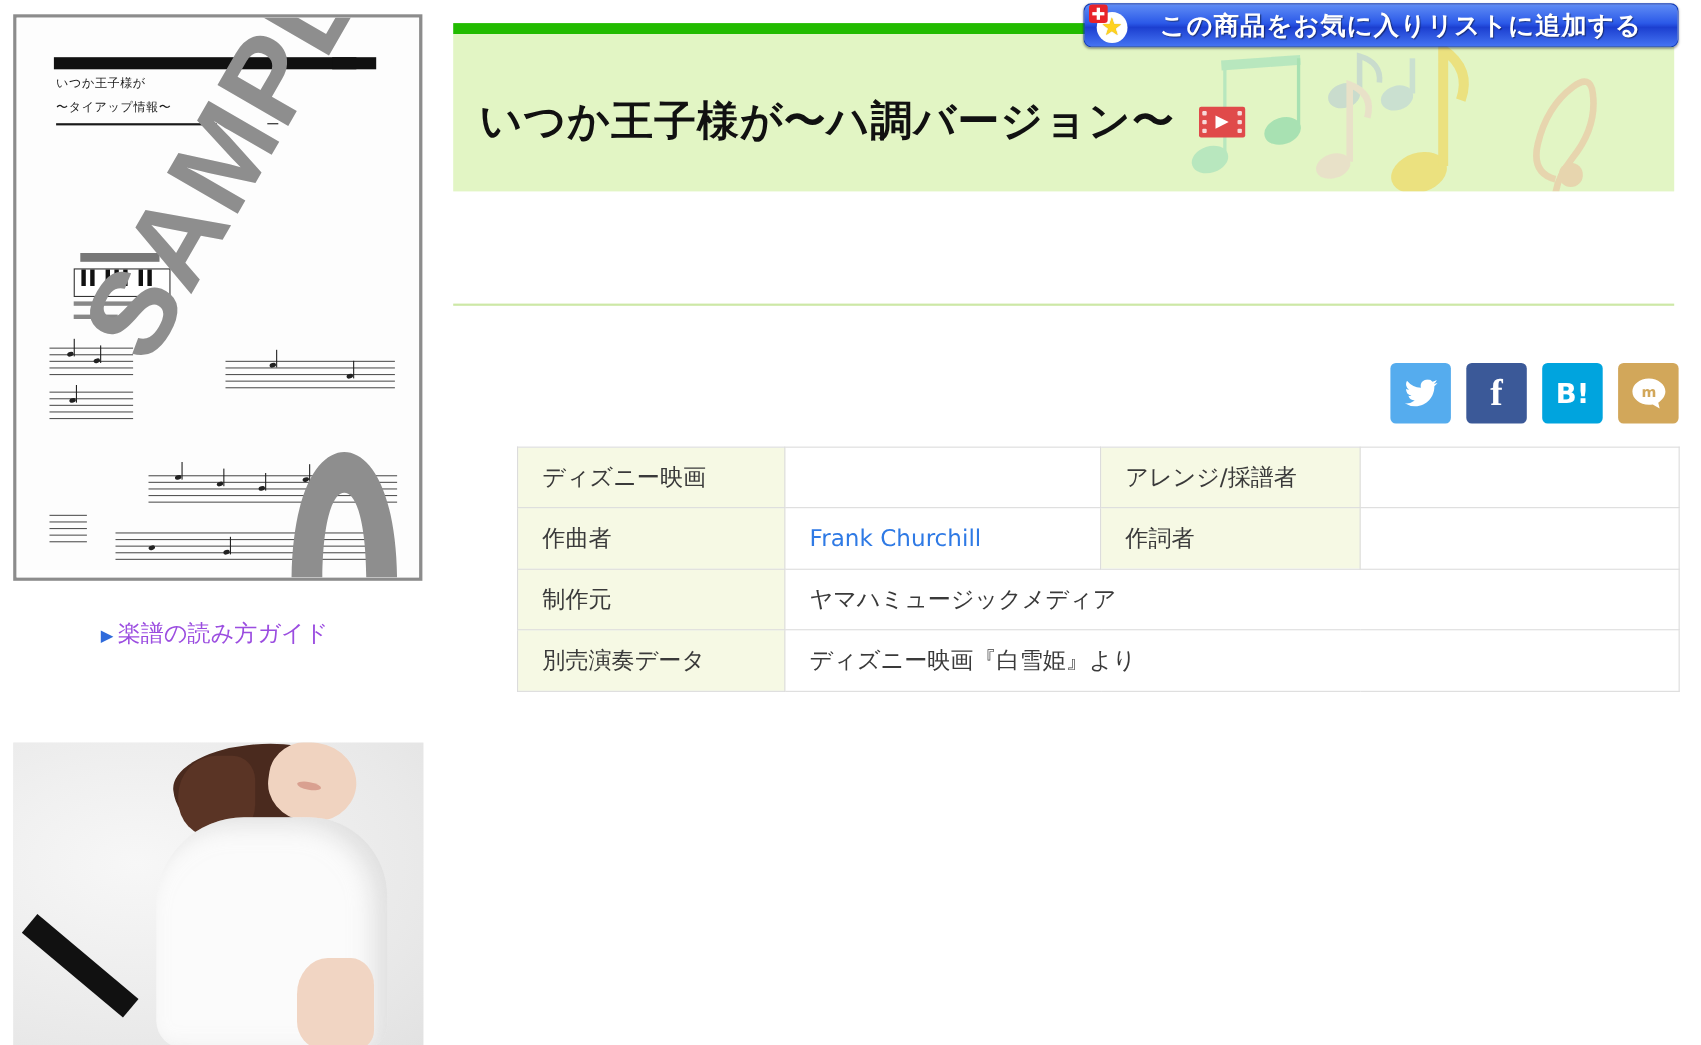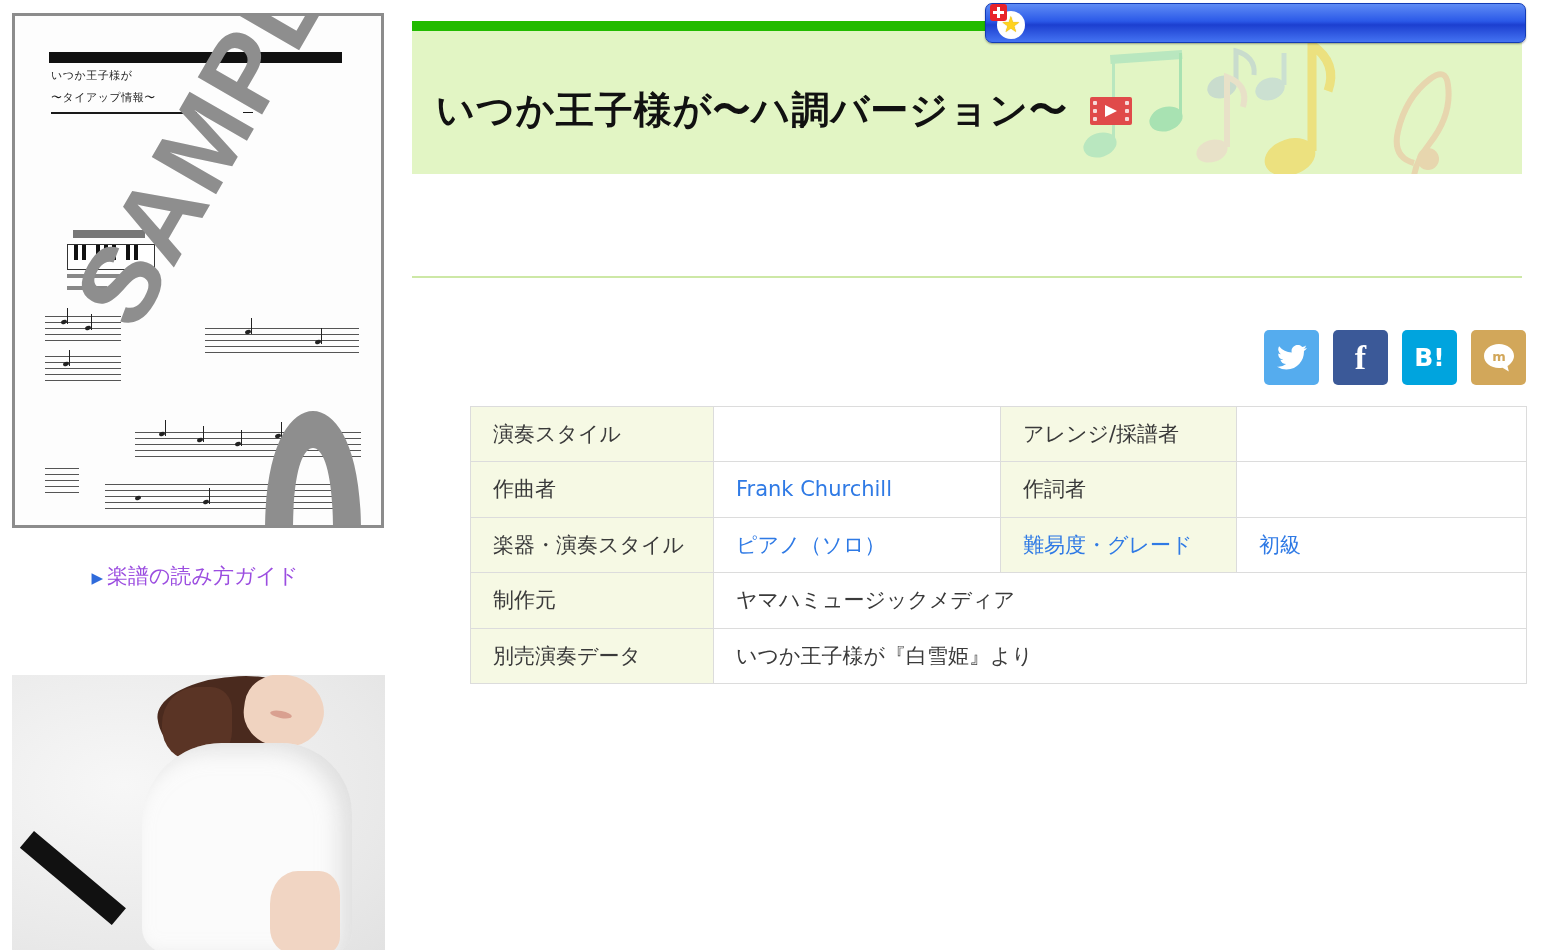--- a/index.html
+++ b/index.html
@@ -666,20 +666,21 @@
     </div>
 
   </div>
 
   <div id="fav-button">
     <div class="star-badge">
       <span class="circle"></span>
       <span class="star">★</span>
       <span class="plus"></span>
     </div>
+    <div id="fav-label">この商品をお気に入りリストに追加する</div>
   </div>
 
 
   <div id="bc-divider"></div>
 
   <div id="social-row">
     <div class="social-btn" style="background:#55acee">
       <svg width="30" height="25" viewBox="0 0 24 20">
         <path fill="#fff" d="M24 2.4a9.6 9.6 0 0 1-2.83.78A4.93 4.93 0 0 0 23.34.38a9.86 9.86 0 0 1-3.13 1.2A4.92 4.92 0 0 0 11.8 6.03 13.96 13.96 0 0 1 1.67.9a4.92 4.92 0 0 0 1.52 6.57 4.9 4.9 0 0 1-2.23-.62v.06a4.93 4.93 0 0 0 3.95 4.83 4.95 4.95 0 0 1-2.22.09 4.93 4.93 0 0 0 4.6 3.42A9.88 9.88 0 0 1 0 17.3a13.94 13.94 0 0 0 7.55 2.21c9.06 0 14.01-7.5 14.01-14v-.64A10 10 0 0 0 24 2.4z"></path>
       </svg>
@@ -700,49 +701,37 @@
 
   <table id="info-table">
     <colgroup>
       <col class="col-l1">
         <col class="col-v1">
         <col class="col-l2">
         <col class="col-v2">
     </colgroup>
     <tbody>
       <tr>
-        <td class="lbl">演奏スタイル</td>
+        <td class="lbl">ディズニー映画</td>
         <td class="val"></td>
         <td class="lbl">アレンジ/採譜者</td>
         <td class="val"></td>
       </tr>
       <tr>
         <td class="lbl">作曲者</td>
         <td class="val">
           <a href="#">Frank Churchill</a>
         </td>
         <td class="lbl">作詞者</td>
         <td class="val"></td>
       </tr>
       <tr>
-        <td class="lbl">楽器・演奏スタイル</td>
-        <td class="val">
-          <a href="#">ピアノ（ソロ）</a>
-        </td>
-        <td class="lbl">
-          <a href="#">難易度・グレード</a>
-        </td>
-        <td class="val">
-          <a href="#">初級</a>
-        </td>
-      </tr>
-      <tr>
         <td class="lbl">制作元</td>
         <td class="val" colspan="3">ヤマハミュージックメディア</td>
       </tr>
       <tr>
         <td class="lbl">別売演奏データ</td>
-        <td class="val" colspan="3">いつか王子様が『白雪姫』より</td>
+        <td class="val" colspan="3">ディズニー映画『白雪姫』より</td>
       </tr>
     </tbody>
   </table>
 
 </div>
 
 </body></html>

